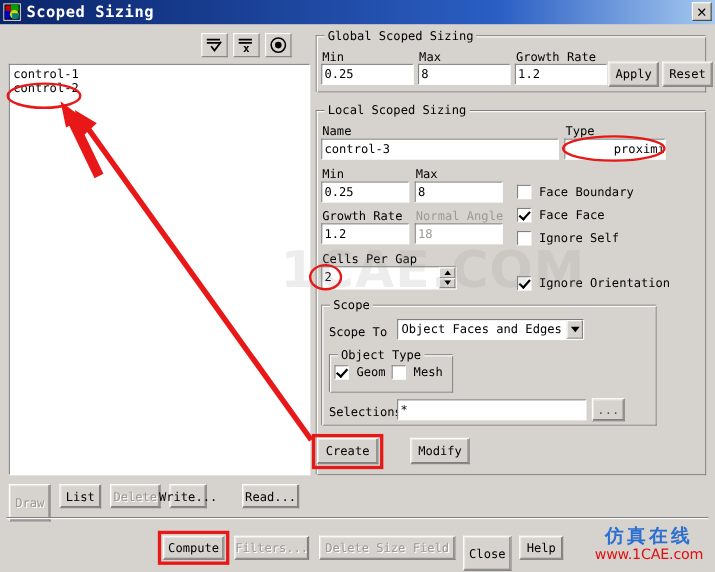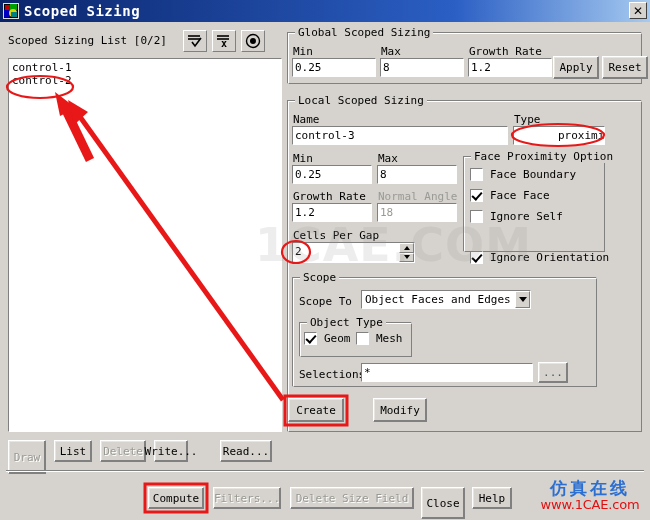--- a/index.html
+++ b/index.html
@@ -253,21 +253,20 @@
       <div class="q1"></div>
         <div class="q2"></div>
         <div class="q3"></div>
         <div class="q4"></div>
         <div class="q5"></div>
     </div>
     <span class="title-text">Scoped Sizing</span>
     <div class="titlebar-close">✕</div>
   </div>
 
-  <div style="position:absolute;left:8px;top:34px;" class="lbl">Scoped Sizing List  [0/2]</div>
 
   <div class="tool-btn" style="left:183px;top:30px;">
     <svg width="16" height="14" viewBox="0 0 16 14">
       <line x1="1" y1="2" x2="13" y2="2" stroke="#000" stroke-width="1.6"></line>
       <line x1="1" y1="5" x2="13" y2="5" stroke="#000" stroke-width="1.6"></line>
       <polyline points="5,8 8,12 14,4" fill="none" stroke="#000" stroke-width="1.6"></polyline>
     </svg>
   </div>
   <div class="tool-btn" style="left:212px;top:30px;">
     <svg width="16" height="14" viewBox="0 0 16 14">
@@ -351,24 +350,20 @@
   <div class="field" style="position:absolute;left:292px;top:242px;width:123px;height:21px;">2</div>
   <div class="spinner" style="left:399px;top:243px;height:19px;">
     <div>
         <span class="arrow-up-s"></span>
       </div>
     <div>
         <span class="arrow-dn-s"></span>
       </div>
   </div>
 
-  <div class="group" style="left:463px;top:156px;width:142px;height:96px;">
-    <div class="group-inner"></div>
-    <div class="group-title">Face Proximity Option</div>
-  </div>
   <div class="cbx-row" style="position:absolute;left:470px;top:168px;">
     <span class="cbx"></span>
     <span class="lbl">Face Boundary</span>
   </div>
   <div class="cbx-row" style="position:absolute;left:470px;top:189px;">
     <span class="cbx checked"></span>
     <span class="lbl">Face Face</span>
   </div>
   <div class="cbx-row" style="position:absolute;left:470px;top:210px;">
     <span class="cbx"></span>

